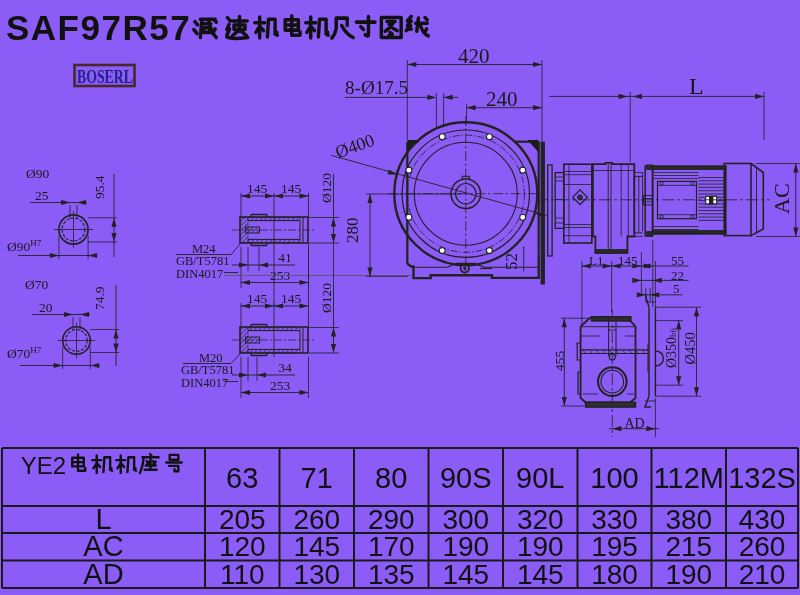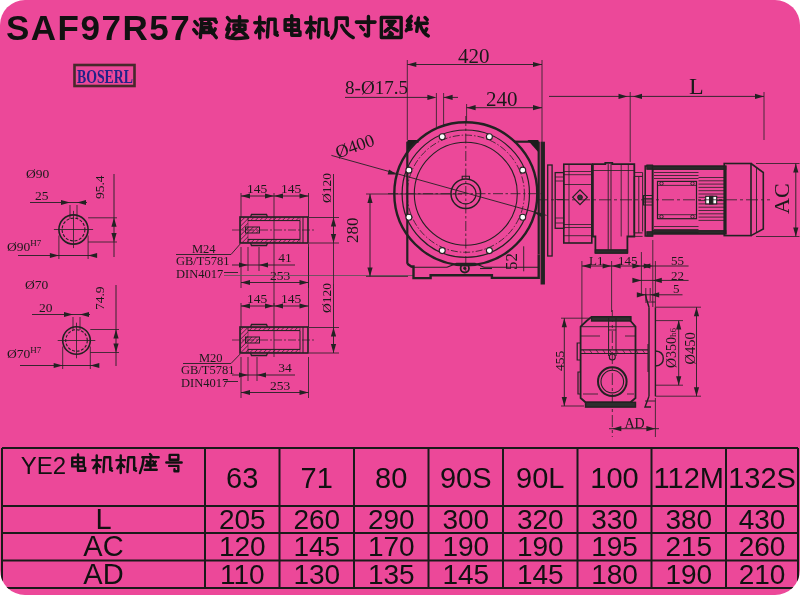--- a/index.html
+++ b/index.html
@@ -1,15 +1,15 @@
 <!DOCTYPE html>
 <html><head><meta charset="utf-8">
 <style>
 html,body{margin:0;padding:0;background:#ffffff;}
-#page{position:relative;width:800px;height:595px;background:#ec4899;overflow:hidden;border-radius:25px;}
+#page{position:relative;width:800px;height:595px;background:#8b5cf6;overflow:hidden;}
 </style></head>
 <body>
 <div id="page">
 <svg width="800" height="595" viewBox="0 0 800 595" style="position:absolute;left:0;top:0">
 <text x="6" y="40" font-size="35" text-anchor="start" font-family="&quot;Liberation Sans&quot;,sans-serif" font-weight="bold" fill="#111" letter-spacing="1.5">SAF97R57</text>
 <g transform="translate(191,13) scale(0.275,0.285)">
         <path d="M14,30 L24,42 M10,58 L22,72 M34,22 L88,22 M40,22 L34,86 M44,38 L72,38 M46,52 L68,52 L68,68 L46,68 Z M64,26 C70,50 78,72 92,86 M88,56 L78,72 M84,24 L92,32" stroke="#111" stroke-width="12.5" fill="none" stroke-linecap="round" stroke-linejoin="round"></path>
       </g>
 <g transform="translate(223,13) scale(0.275,0.285)">
         <path d="M16,16 L26,28 M22,40 L14,58 L24,56 L14,78 M14,84 C30,92 60,90 90,86 M60,12 L60,64 M32,28 L88,28 M40,42 L80,42 L80,58 L40,58 Z M58,60 L34,80 M62,60 L86,80" stroke="#111" stroke-width="12.5" fill="none" stroke-linecap="round" stroke-linejoin="round"></path>

